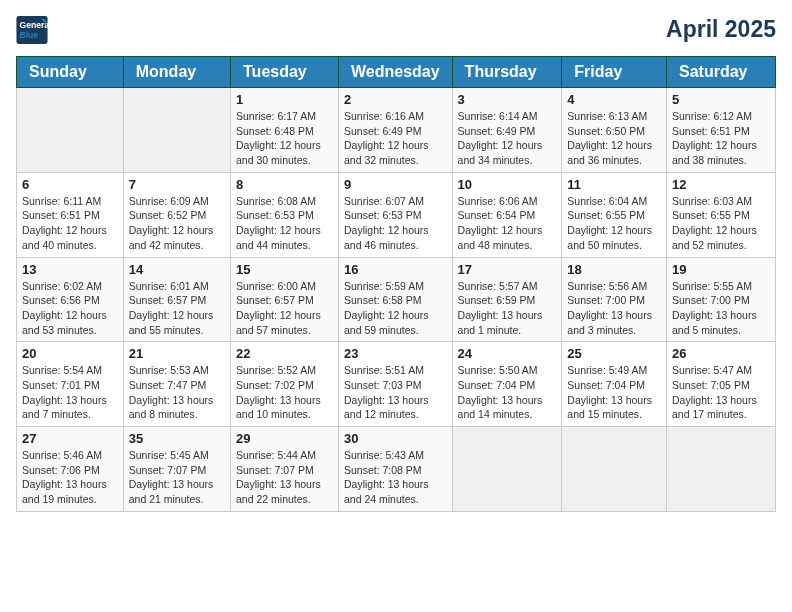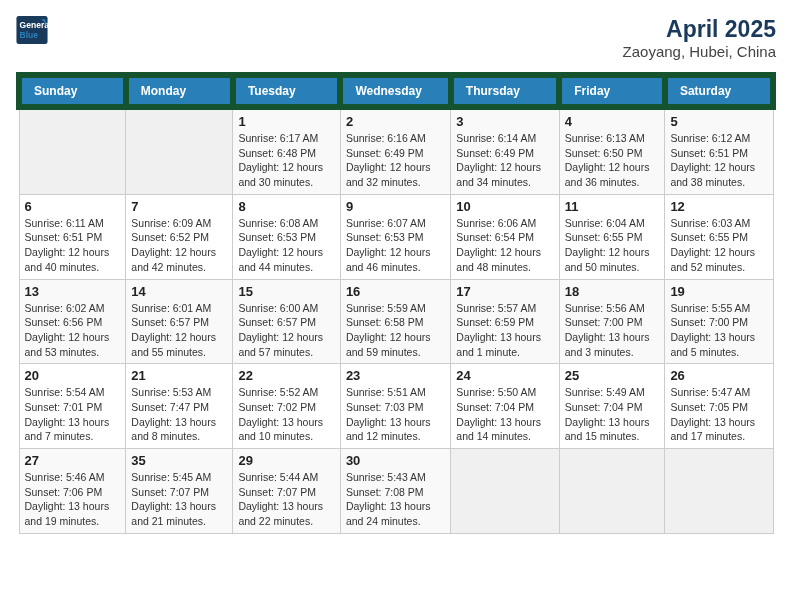--- a/index.html
+++ b/index.html
@@ -41,23 +41,23 @@
     table {
       width: 100%;
       border-collapse: collapse;
       font-size: 11px;
     }
     thead tr th {
       background: #2980b9;
       color: #fff;
       padding: 6px 12px;
       text-align: left;
-      font-size: 12px;
+      font-size: 16px;
       font-weight: bold;
-      border: 6px solid #14532d;
+      border: 1px solid #14532d;
     }
     tbody tr td {
       border: 1px solid #ccc;
       vertical-align: top;
       padding: 4px 5px;
       height: 80px;
       width: 113px;
       background: #fff;
     }
     tbody tr:nth-child(odd) td {
@@ -86,21 +86,20 @@
   <div class="logo">
     <svg class="logo-icon" viewBox="0 0 40 36">
       <rect x="0" y="0" width="40" height="36" rx="3" fill="#1a3a5c"></rect>
       <text x="4" y="16" font-size="11" fill="white" font-weight="bold" font-family="Arial">General</text>
       <text x="4" y="28" font-size="11" fill="#2980b9" font-weight="bold" font-family="Arial">Blue</text>
       <polygon points="32,4 40,12 36,4" fill="#2980b9"></polygon>
     </svg>
   </div>
   <div class="title-area">
     <div class="main-title">April 2025</div>
-    <div class="subtitle">Zaoyang, Hubei, China</div>
   </div>
 </div>
 
 <table>
   <thead>
     <tr id="header-row">
         <th>Sunday</th>
         <th>Monday</th>
         <th>Tuesday</th>
         <th>Wednesday</th>

